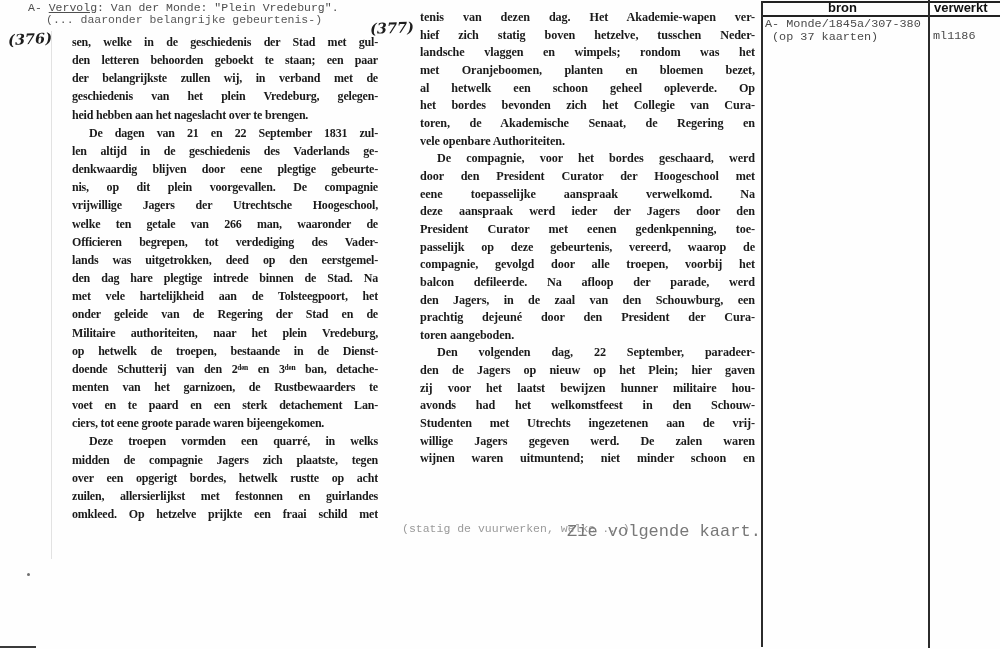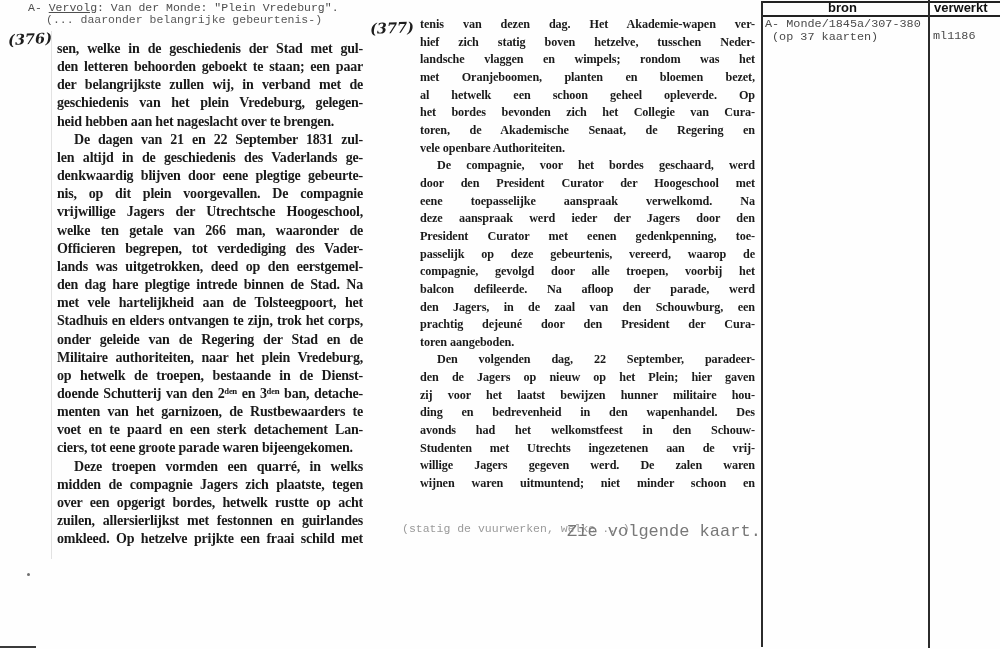--- a/index.html
+++ b/index.html
@@ -1,21 +1,21 @@
 <!DOCTYPE html>
 <html><head>
 <meta charset="utf-8">
 <style>
   html,body{margin:0;padding:0;background:#ffffff;}
   .page{position:relative;width:1000px;height:649px;background:#fefefe;overflow:hidden;
         font-family:"Liberation Serif",serif;}
 
   
-  .col{position:absolute;font-weight:bold;color:#1a1a1a;margin-top:7px;}
-  .colL{left:57px;top:33px;width:306px;font-size:14px;line-height:18.15px;letter-spacing:-0.2px;}
+  .col{position:absolute;font-weight:bold;color:#1a1a1a;}
+  .colL{left:72px;top:33px;width:306px;font-size:12px;line-height:18.15px;letter-spacing:-0.2px;}
   .colR{left:420px;top:9px;width:335px;font-size:12.2px;line-height:17.65px;letter-spacing:-0.1px;}
   .tline{text-align:justify;text-align-last:justify;white-space:nowrap;overflow:hidden;}
   .tline.end{text-align-last:left;}
   .tline.indent{text-indent:17px;}
 
   
   .tw{position:absolute;font-family:"Liberation Mono","DejaVu Sans Mono",monospace;}
   .typed-h1{left:28px;top:1px;font-size:11.5px;color:#4e4e4e;}
   .typed-h1 .u{text-decoration:underline;}
   .typed-h2{left:46px;top:13px;font-size:11.5px;color:#585858;}
@@ -69,21 +69,20 @@
       <div class="tline indent">De dagen van 21 en 22 September 1831 zul-</div>
       <div class="tline">len altijd in de geschiedenis des Vaderlands ge-</div>
       <div class="tline">denkwaardig blijven door eene plegtige gebeurte-</div>
       <div class="tline">nis, op dit plein voorgevallen. De compagnie</div>
       <div class="tline">vrijwillige Jagers der Utrechtsche Hoogeschool,</div>
       <div class="tline">welke ten getale van 266 man, waaronder de</div>
       <div class="tline">Officieren begrepen, tot verdediging des Vader-</div>
       <div class="tline">lands was uitgetrokken, deed op den eerstgemel-</div>
       <div class="tline">den dag hare plegtige intrede binnen de Stad. Na</div>
       <div class="tline">met vele hartelijkheid aan de Tolsteegpoort, het</div>
-      <div class="tline">Stadhuis en elders ontvangen te zijn, trok het corps,</div>
       <div class="tline">onder geleide van de Regering der Stad en de</div>
       <div class="tline">Militaire authoriteiten, naar het plein Vredeburg,</div>
       <div class="tline">op hetwelk de troepen, bestaande in de Dienst-</div>
       <div class="tline">doende Schutterij van den 2ᵈᵉⁿ en 3ᵈᵉⁿ ban, detache-</div>
       <div class="tline">menten van het garnizoen, de Rustbewaarders te</div>
       <div class="tline">voet en te paard en een sterk detachement Lan-</div>
       <div class="tline end">ciers, tot eene groote parade waren bijeengekomen.</div>
       <div class="tline indent">Deze troepen vormden een quarré, in welks</div>
       <div class="tline">midden de compagnie Jagers zich plaatste, tegen</div>
       <div class="tline">over een opgerigt bordes, hetwelk rustte op acht</div>
@@ -106,21 +105,20 @@
       <div class="tline">President Curator met eenen gedenkpenning, toe-</div>
       <div class="tline">passelijk op deze gebeurtenis, vereerd, waarop de</div>
       <div class="tline">compagnie, gevolgd door alle troepen, voorbij het</div>
       <div class="tline">balcon defileerde. Na afloop der parade, werd</div>
       <div class="tline">den Jagers, in de zaal van den Schouwburg, een</div>
       <div class="tline">prachtig dejeuné door den President der Cura-</div>
       <div class="tline end">toren aangeboden.</div>
       <div class="tline indent">Den volgenden dag, 22 September, paradeer-</div>
       <div class="tline">den de Jagers op nieuw op het Plein; hier gaven</div>
       <div class="tline">zij voor het laatst bewijzen hunner militaire hou-</div>
-      <div class="tline">ding en bedrevenheid in den wapenhandel. Des</div>
       <div class="tline">avonds had het welkomstfeest in den Schouw-</div>
       <div class="tline">Studenten met Utrechts ingezetenen aan de vrij-</div>
       <div class="tline">willige Jagers gegeven werd. De zalen waren</div>
       <div class="tline">wijnen waren uitmuntend; niet minder schoon en</div>
     </div>
 
   <div class="tw footer-cont">(statig de vuurwerken, welke ...)</div>
   <div class="tw footer-note">Zie volgende kaart.</div>
 
   <div class="tbl-line tbl-top"></div>

